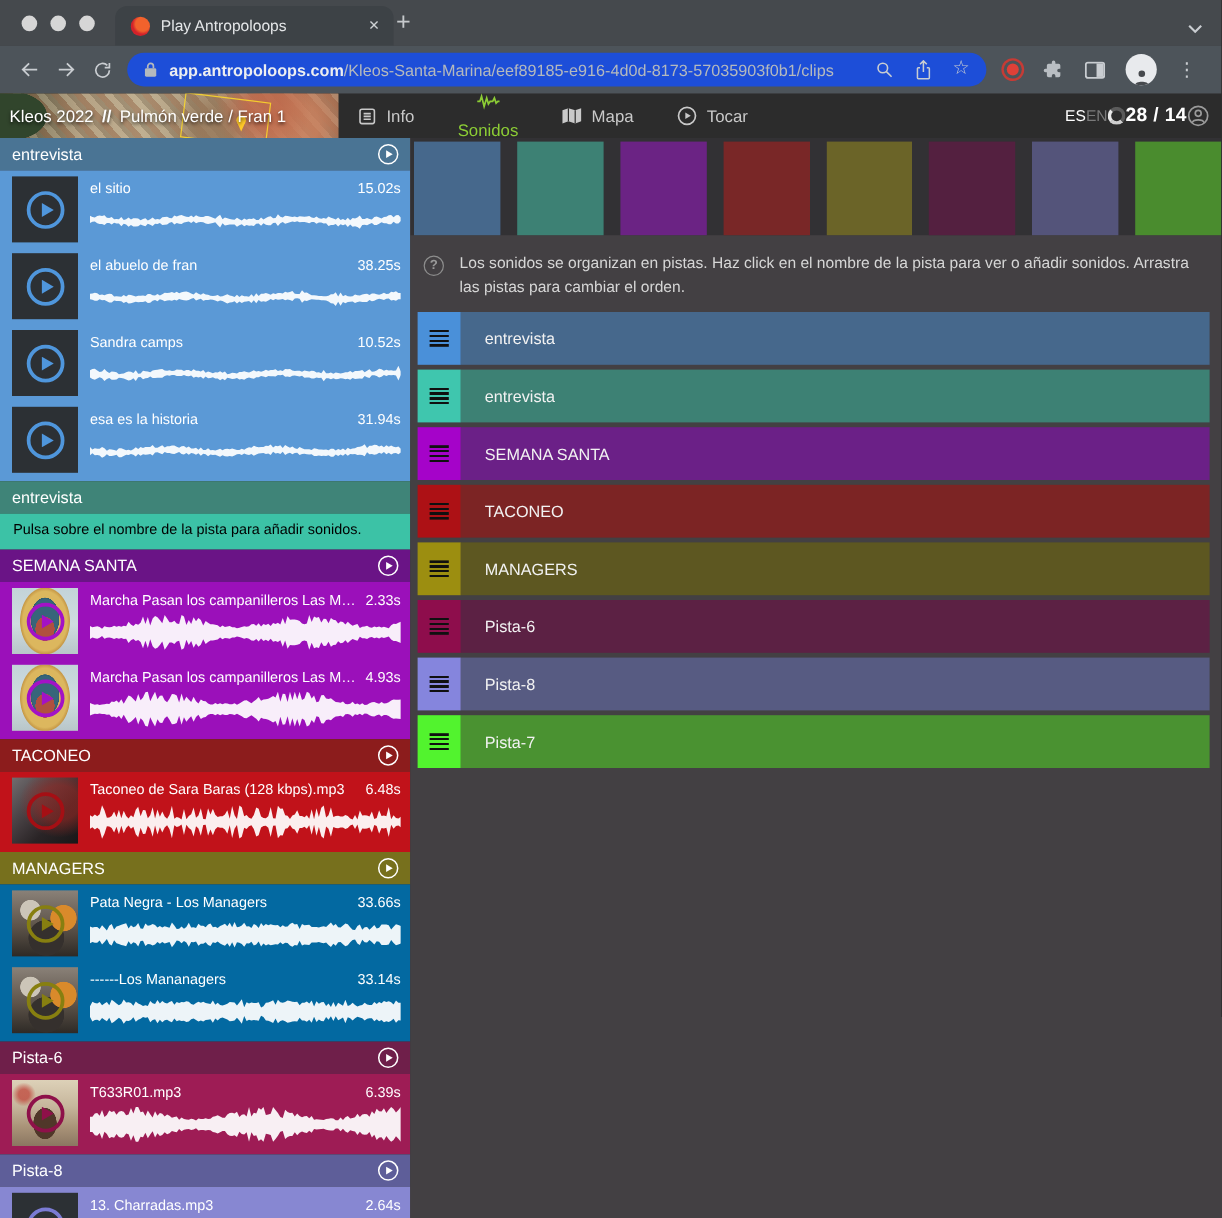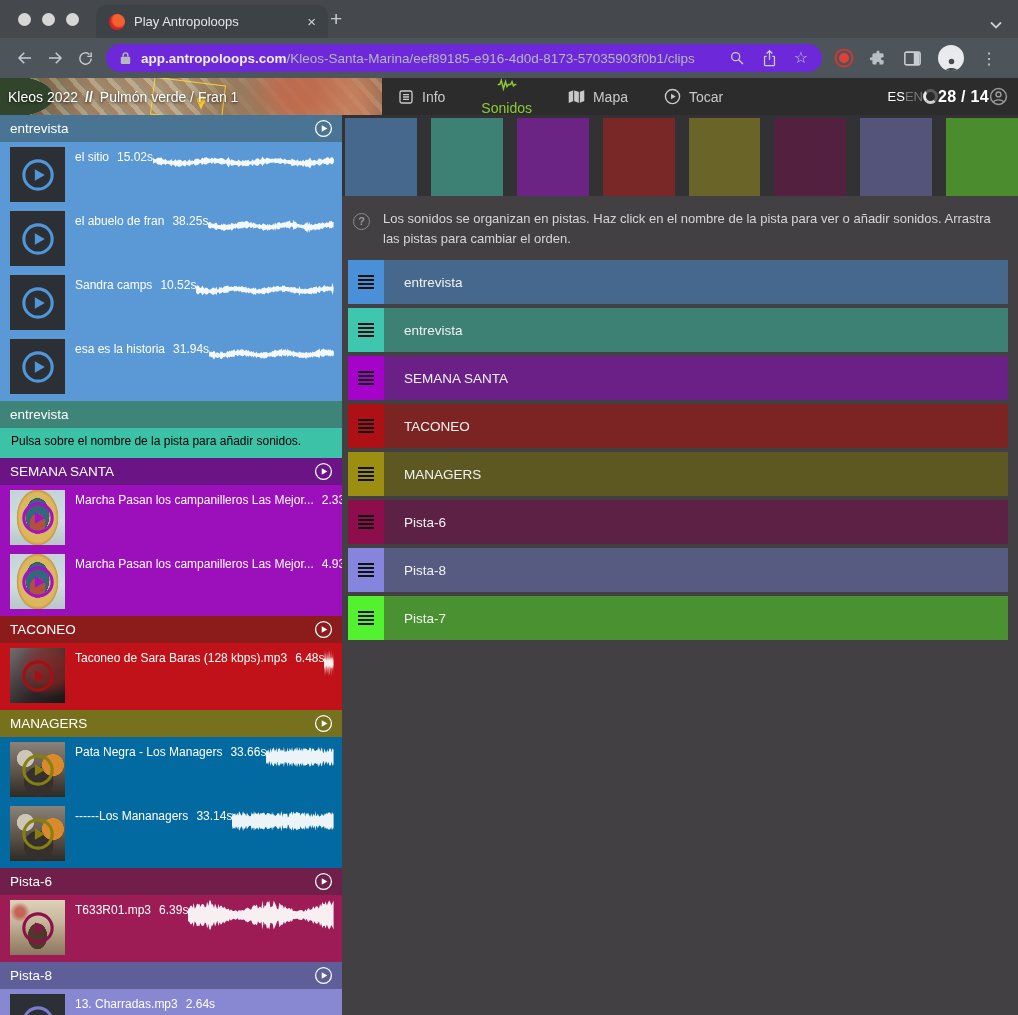--- a/index.html
+++ b/index.html
@@ -15,37 +15,37 @@
     border-radius:10px 10px 0 0;display:flex;align-items:center;padding:0 10px 0 13px;}
   .favicon{width:16px;height:16px;border-radius:50%;flex:none;
     background:radial-gradient(circle at 62% 38%,#f2622c 0 42%,#d3222a 60%);margin-right:9px;}
   .tab-title{color:#e4e6e8;font-size:13px;flex:1;white-space:nowrap;overflow:hidden;}
   .tab-close{color:#cfd2d5;font-size:15px;padding:0 2px;cursor:pointer;}
   .newtab{position:absolute;left:330px;top:7px;color:#c6c9cc;font-size:21px;cursor:pointer;}
   .tab-chevron{position:absolute;right:16px;top:15px;cursor:pointer;}
 
   .toolbar{height:40px;background:#4d545a;display:flex;align-items:center;padding:0 10px;flex:none;}
   .nav-btn{width:30px;height:28px;display:flex;align-items:center;justify-content:center;cursor:pointer;flex:none;}
-  .addressbar{height:28px;background:#6d28d9;border-radius:14px;flex:1;max-width:716px;
+  .addressbar{height:28px;background:#1d4ed8;border-radius:14px;flex:1;max-width:716px;
     display:flex;align-items:center;padding:0 14px 0 14px;margin:0 10px 0 6px;min-width:0;cursor:text;}
   .url{font-size:13.5px;margin-left:10px;white-space:nowrap;overflow:hidden;flex:1;}
   .url .domain{color:#eceef0;font-weight:bold;}
   .url .path{color:#b4b9bd;}
   .pill-icons{display:flex;align-items:center;gap:17px;margin-left:12px;flex:none;}
   .star{color:#c9cdd1;font-size:16px;line-height:1;cursor:pointer;}
   .right-icons{display:flex;align-items:center;gap:17px;padding:0 4px;flex:none;}
   .record{width:10px;height:10px;background:#e04038;border-radius:50%;
     box-shadow:0 0 0 2.5px #4d545a,0 0 0 4.5px #c63b35;margin:0 3px;cursor:pointer;}
   .avatar{width:26px;height:26px;border-radius:50%;background:#e8eaed;display:flex;
     align-items:flex-end;justify-content:center;overflow:hidden;cursor:pointer;}
   .dots{color:#c9cdd1;font-size:16px;cursor:pointer;}
 
   
   .appheader{height:37px;background:#2c2c2c;display:flex;align-items:stretch;flex:none;}
-  .breadcrumb{width:382px;flex:none;position:relative;display:flex;align-items:center;
+  .breadcrumb{width:282px;flex:none;position:relative;display:flex;align-items:center;
     padding:0 8px;color:#fff;font-size:14px;overflow:hidden;white-space:nowrap;
     background:
       radial-gradient(ellipse 18% 90% at 3% 50%,#31452c 0 60%,transparent 61%),
       radial-gradient(circle at 78% 30%,rgba(190,105,75,.85) 0 6%,transparent 18%),
       radial-gradient(circle at 88% 70%,rgba(205,130,95,.8) 0 7%,transparent 20%),
       radial-gradient(circle at 64% 75%,rgba(150,120,90,.8) 0 8%,transparent 22%),
       repeating-linear-gradient(48deg,rgba(150,85,55,.30) 0 5px,rgba(225,205,175,.28) 5px 10px,rgba(120,100,80,.25) 10px 14px),
       linear-gradient(90deg,#42502f 0%,#6d6a50 10%,#a59274 24%,#b3a486 42%,#9f8d70 58%,#b7977c 72%,#a57a60 86%,#8f6e55 100%);}
   .breadcrumb .bc-text{position:relative;z-index:2;text-shadow:0 1px 3px rgba(0,0,0,.75);}
   .breadcrumb .sep{margin:0 7px;font-weight:bold;}
@@ -84,21 +84,21 @@
       linear-gradient(135deg,#716d6f 0%,#4a4346 35%,#2a2426 65%,#191718 100%);}
   .thumb.band{background:
       radial-gradient(circle at 78% 42%,#d98a2b 0 20%,transparent 21%),
       radial-gradient(circle at 28% 30%,#ccc5b8 0 15%,transparent 16%),
       radial-gradient(circle at 52% 72%,#35302d 0 30%,transparent 31%),
       linear-gradient(180deg,#8a8178 0%,#5d5349 55%,#2e2a26 100%);}
   .thumb.arch{background:
       radial-gradient(ellipse 30% 40% at 50% 66%,#503729 0 58%,transparent 60%),
       radial-gradient(circle at 18% 22%,rgba(190,60,50,.7) 0 7%,transparent 16%),
       linear-gradient(180deg,#ddd1b8 0%,#c6b69c 40%,#aa9479 70%,#8b7661 100%);}
-  .clip-main{flex:1;display:flex;flex-direction:row;min-width:0;text-align:right;}
+  .clip-main{flex:1;display:flex;flex-direction:column;min-width:0;text-align:right;}
   .clip-top{display:flex;justify-content:space-between;align-items:baseline;
     color:#fff;font-size:12px;margin:3px 0 5px;}
   .clip-title{white-space:nowrap;overflow:hidden;text-overflow:ellipsis;padding-right:8px;}
   .clip-duration{flex:none;}
   .wave{width:100%;height:30px;display:block;}
   .empty-note{padding:6px 11px 7px;color:#000000;font-size:12px;}
 
   
   .swatchstrip{height:81px;background:#323134;display:flex;gap:14px;padding:3px 0 0 3px;flex:none;}
   .swatch{flex:1;height:78px;}

